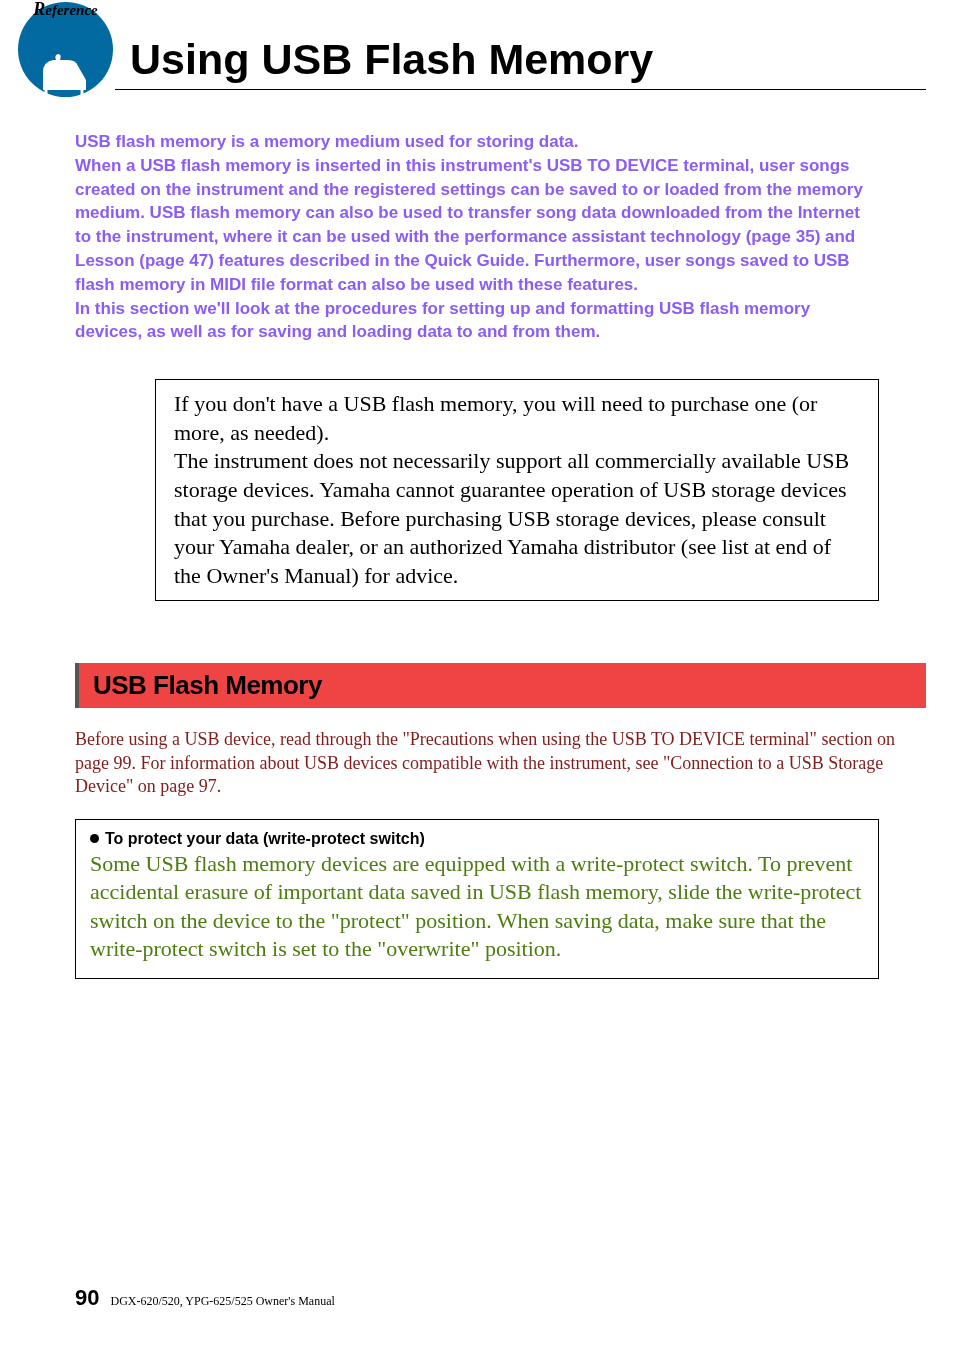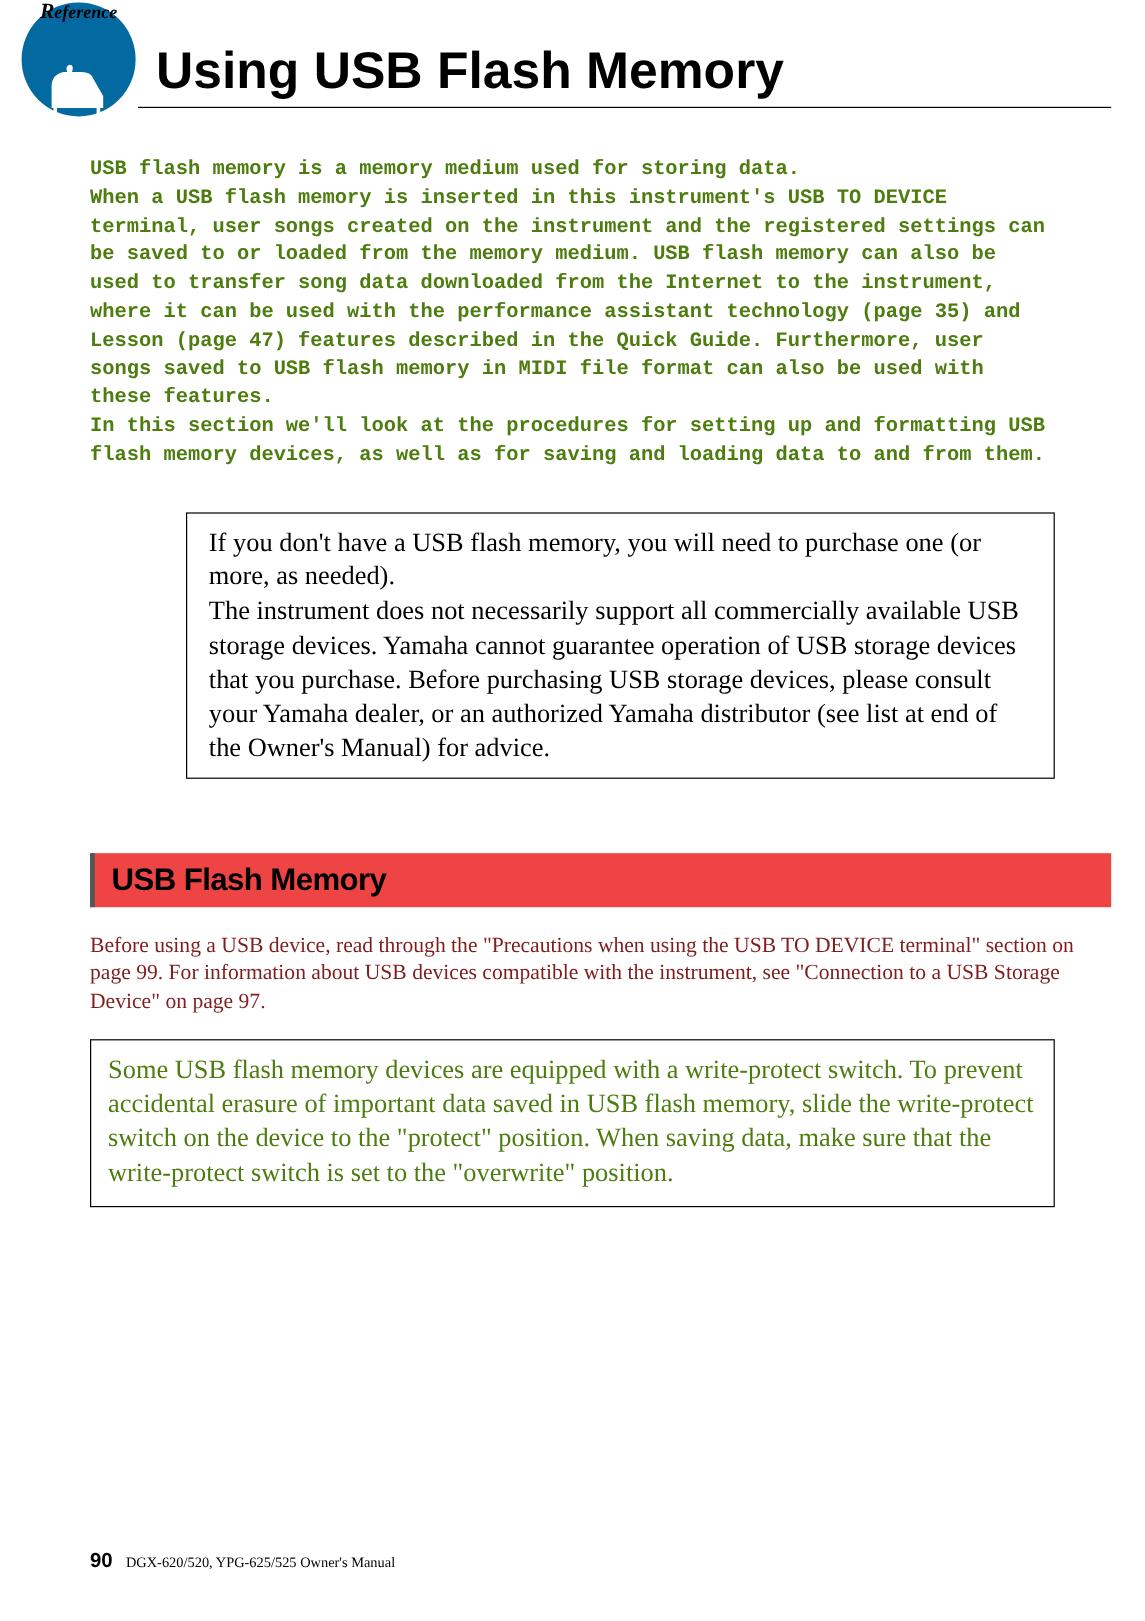--- a/index.html
+++ b/index.html
@@ -60,25 +60,25 @@
       padding-top: 15px;
     }
     .title-underline {
       border-bottom: 1.5px solid #000;
       margin-left: 115px;
       margin-top: 5px;
       margin-right: 28px;
     }
     .intro-text {
       margin: 40px 75px 0 75px;
-      font-family: Liberation Mono, monospace;
+      font-family: Liberation Sans, sans-serif;
       font-size: 17px;
       font-weight: bold;
       line-height: 1.4;
-      color: #4d7c0f;
+      color: #8b5cf6;
     }
     .note-box {
       margin: 35px 75px 0 155px;
       border: 1px solid #000;
       padding: 10px 18px;
     }
     .note-text {
       font-family: "Times New Roman", Times, serif;
       font-size: 22px;
       line-height: 1.3;
@@ -136,21 +136,21 @@
     .footer {
       position: absolute;
       bottom: 40px;
       left: 75px;
       font-family: "Times New Roman", Times, serif;
       font-size: 12px;
       color: #000;
     }
     .page-number {
       font-family: Arial, Helvetica, sans-serif;
-      font-size: 17px;
+      font-size: 22px;
       font-weight: bold;
       margin-right: 8px;
     }
   </style>
 </head>
 <body>
 
 <div class="header-area">
   <div class="reference-badge">
     <span class="reference-text">eference</span>
@@ -173,19 +173,22 @@
 The instrument does not necessarily support all commercially available USB storage devices. Yamaha cannot guarantee operation of USB storage devices that you purchase. Before purchasing USB storage devices, please consult your Yamaha dealer, or an authorized Yamaha distributor (see list at end of the Owner's Manual) for advice.</div>
 </div>
 
 <div class="section-heading-bar">
   <span class="section-heading-text">USB Flash Memory</span>
 </div>
 
 <div class="body-text">Before using a USB device, read through the "Precautions when using the USB TO DEVICE terminal" section on page 99. For information about USB devices compatible with the instrument, see "Connection to a USB Storage Device" on page 97.</div>
 
 <div class="protect-box">
+  <div class="protect-heading">
+    <span class="bullet"></span><span>To protect your data (write-protect switch)</span>
+  </div>
   <div class="protect-body">Some USB flash memory devices are equipped with a write-protect switch. To prevent accidental erasure of important data saved in USB flash memory, slide the write-protect switch on the device to the "protect" position. When saving data, make sure that the write-protect switch is set to the "overwrite" position.</div>
 </div>
 
 <div class="footer">
   <span class="page-number">90</span>
   <span>DGX-620/520, YPG-625/525  Owner's Manual</span>
 </div>
 
 </body></html>

